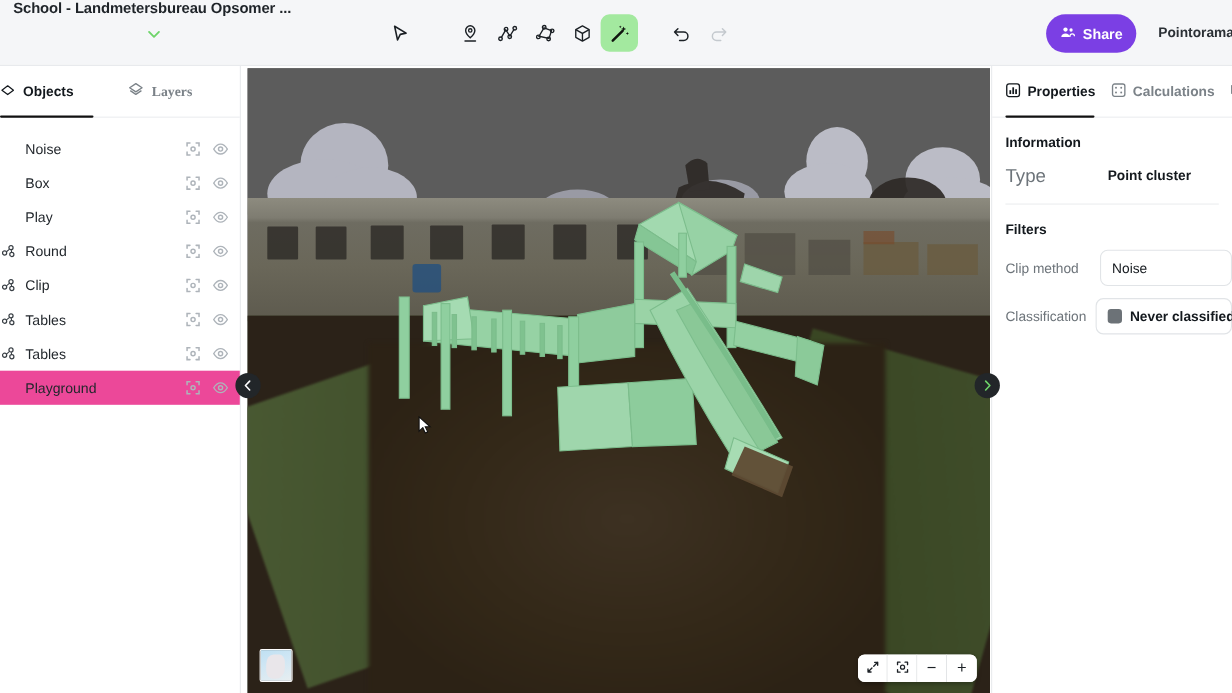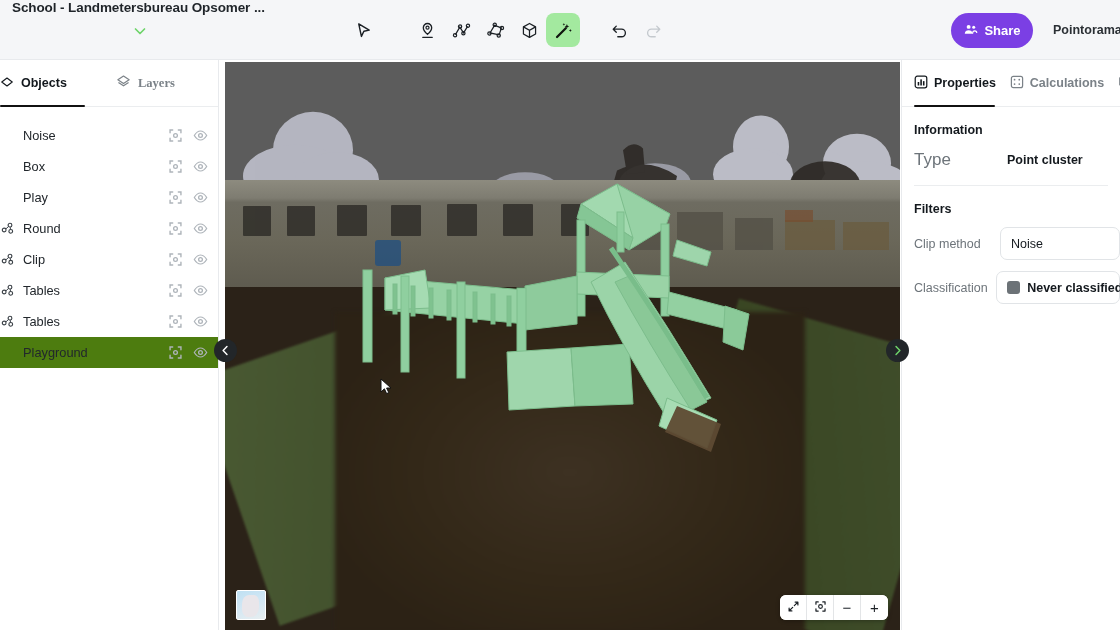--- a/index.html
+++ b/index.html
@@ -478,21 +478,21 @@
               </svg>
             </span>
             <span>
               <svg class="act-ic" viewBox="0 0 16 16">
                 <path d="M1.4 8c2-3.3 4.2-4.8 6.6-4.8S12.6 4.7 14.6 8c-2 3.3-4.2 4.8-6.6 4.8S3.4 11.3 1.4 8z" fill="none" stroke="#aeb4ba" stroke-width="1.3"></path>
                 <circle cx="8" cy="8" r="2" fill="none" stroke="#aeb4ba" stroke-width="1.4"></circle>
               </svg>
             </span>
           </span>
         </div>
-        <div class="obj-row selected" style="background: #4d7c0f;">
+        <div class="obj-row selected" style="background: #ec4899;">
           <span class="obj-icon blank"></span>
           <span class="obj-label">Playground</span>
           <span class="obj-actions">
             <span>
               <svg class="act-ic" viewBox="0 0 16 16">
                 <path d="M2.2 5V2.2H5 M11 2.2h2.8V5 M13.8 11v2.8H11 M5 13.8H2.2V11" fill="none" stroke="#aeb4ba" stroke-width="1.5" stroke-linecap="round"></path>
                 <circle cx="8" cy="8" r="2" fill="none" stroke="#aeb4ba" stroke-width="1.4"></circle>
               </svg>
             </span>
             <span>

